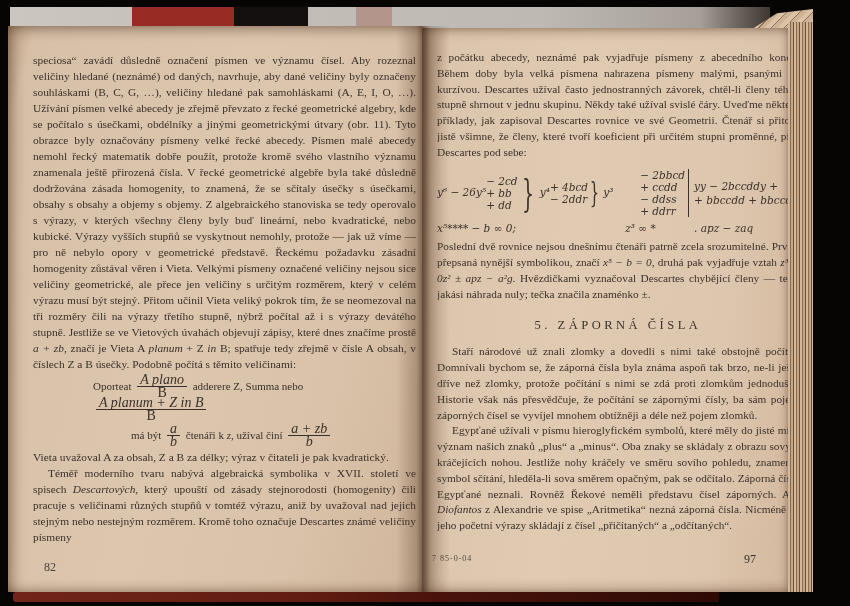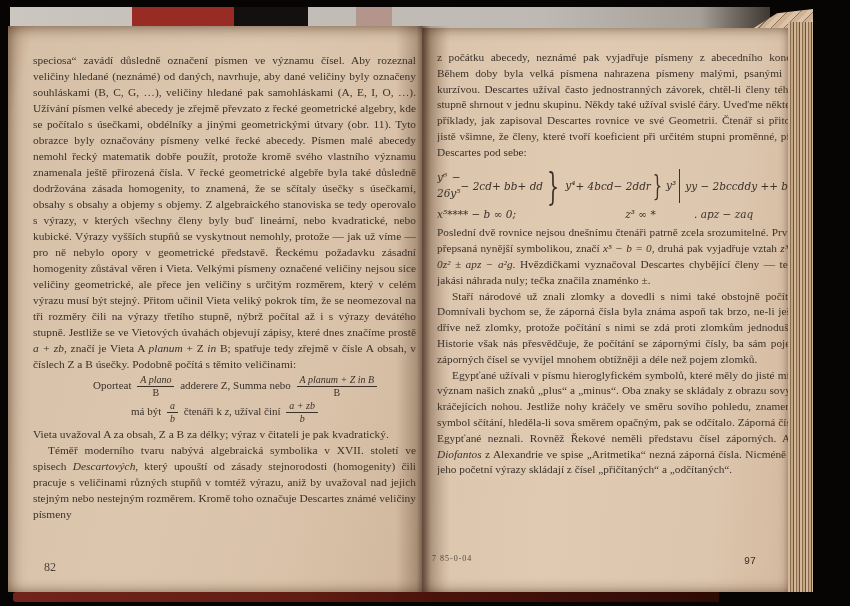--- a/index.html
+++ b/index.html
@@ -42,40 +42,40 @@
 
   
   .text-col{position:absolute;color:#3a312a;text-align:justify;overflow:hidden;}
   .text-col-left{left:25px;top:26px;width:383px;height:520px;font-size:11.4px;line-height:16px;}
   .text-col-right{left:15px;top:22px;width:362px;height:512px;font-size:11.3px;line-height:15.8px;}
   p{margin:0;text-align:justify;}
   .indent{text-indent:15px;}
   .it{font-style:italic;}
 
   .pagenum-left{position:absolute;left:36px;bottom:17px;font-size:12px;color:#4c423a;}
-  .pagenum-right{position:absolute;right:32px;bottom:25px;font-size:10px;color:#3a312a;font-family:Liberation Mono, monospace;}
+  .pagenum-right{position:absolute;right:32px;bottom:25px;font-size:12px;color:#3a312a;}
   .footer-sig{position:absolute;left:10px;bottom:29px;font-size:8px;letter-spacing:1px;color:#55493f;}
 
   
   .formula-line{margin:3px 0 2px;font-size:11px;text-align:left;}
   .f1{padding-left:60px;}
   .f2{padding-left:98px;}
-  .frac{display:inline-block;vertical-align:-7px;text-align:center;font-size:10px;line-height:10px;margin:0 3px;}
+  .frac{display:inline-block;vertical-align:-7px;text-align:center;font-size:14px;line-height:10px;margin:0 3px;}
   .frac .num{display:block;border-bottom:1px solid #3a312a;padding:0 3px 1px;}
   .frac .den{display:block;padding-top:1px;}
 
   
   .descartes{display:flex;align-items:center;margin:8px 0 2px;font-size:10.5px;
     font-style:italic;font-family:"DejaVu Serif",serif;color:#3a312a;}
-  .stack{display:inline-flex;flex-direction:row;line-height:12px;text-align:left;}
+  .stack{display:inline-flex;flex-direction:column;line-height:12px;text-align:left;}
   .stack-line{display:block;white-space:pre;}
   .brace3{font-size:38px;line-height:34px;transform:scaleX(.5);font-style:normal;font-weight:400;margin-left:-2px;}
   .brace2{font-size:27px;line-height:24px;transform:scaleX(.55);font-style:normal;margin-left:-2px;}
   .vbar{width:0;border-left:1px solid #3a312a;align-self:stretch;margin:0 5px 0 3px;}
-  .tail{display:inline-flex;flex-direction:row;line-height:14px;}
+  .tail{display:inline-flex;flex-direction:column;line-height:14px;}
   .eq-spacer{flex:1;}
   .eqline2{display:flex;font-size:10.5px;font-style:italic;font-family:"DejaVu Serif",serif;margin:4px 0 3px;}
   .eqline2 .ea{width:52%;}
   .eqline2 .eb{width:19%;}
   .eqline2 .ec{flex:1;}
 
   .section-heading{font-weight:400;font-size:12.5px;letter-spacing:3.5px;text-align:center;margin:15px 0 11px;}
 </style>
 </head>
 <body>
@@ -128,37 +128,44 @@
           </span>
         <span class="brace3">}</span>
         <span>y⁴</span>
         <span class="stack">
             <span class="stack-line">+ 4bcd</span>
             <span class="stack-line">− 2ddr</span>
           </span>
         <span class="brace2">}</span>
         <span>y³</span>
         <span class="eq-spacer"></span>
+        <span class="stack">
+            <span class="stack-line">− 2bbcd</span>
+            <span class="stack-line">+ ccdd</span>
+            <span class="stack-line">− ddss</span>
+            <span class="stack-line">+ ddrr</span>
+          </span>
         <span class="vbar"></span>
         <span class="tail">
             <span class="stack-line">yy − 2bccddy +</span>
             <span class="stack-line">+ bbccdd + bbccdd</span>
           </span>
       </div>
 
       <div class="eqline2">
         <span class="ea">x⁵**** − b ∞ 0;</span>
         <span class="eb">z³ ∞ *</span>
         <span class="ec">. apz − zaq</span>
       </div>
 
       <div>
           <p><span>Poslední dvě rovnice nejsou dnešnímu čtenáři patrně zcela srozumitelné. První, přepsaná nynější symbolikou, značí </span><span class="it">x⁵ − b = 0</span><span>, druhá pak vyjadřuje vztah </span><span class="it">z³ = 0z² ± apz − a²g</span><span>. Hvězdičkami vyznačoval Descartes chybějící členy — tedy jakási náhrada nuly; tečka značila znaménko ±.</span></p>
         </div>
 
+      <h3 class="section-heading">5. ZÁPORNÁ ČÍSLA</h3>
 
       <div>
           <p class="indent"><span>Staří národové už znali zlomky a dovedli s nimi také obstojně počítat. Domnívali bychom se, že záporná čísla byla známa aspoň tak brzo, ne-li ještě dříve než zlomky, protože počítání s nimi se zdá proti zlomkům jednodušší. Historie však nás přesvědčuje, že počítání se zápornými čísly, ba sám pojem záporných čísel se vyvíjel mnohem obtížněji a déle než pojem zlomků.</span></p>
           <p class="indent"><span>Egypťané užívali v písmu hieroglyfickém symbolů, které měly do jisté míry význam našich znaků „plus“ a „minus“. Oba znaky se skládaly z obrazu sovy a kráčejících nohou. Jestliže nohy kráčely ve směru sovího pohledu, znamenal symbol sčítání, hleděla-li sova směrem opačným, pak se odčítalo. Záporná čísla Egypťané neznali. Rovněž Řekové neměli představu čísel záporných. Ani </span><span class="it">Diofantos</span><span> z Alexandrie ve spise „Aritmetika“ nezná záporná čísla. Nicméně se jeho početní výrazy skládají z čísel „přičítaných“ a „odčítaných“.</span></p>
         </div>
     </div>
     <div class="footer-sig">7   85-0-04</div>
     <div class="pagenum-right">97</div>
   </div>
 

